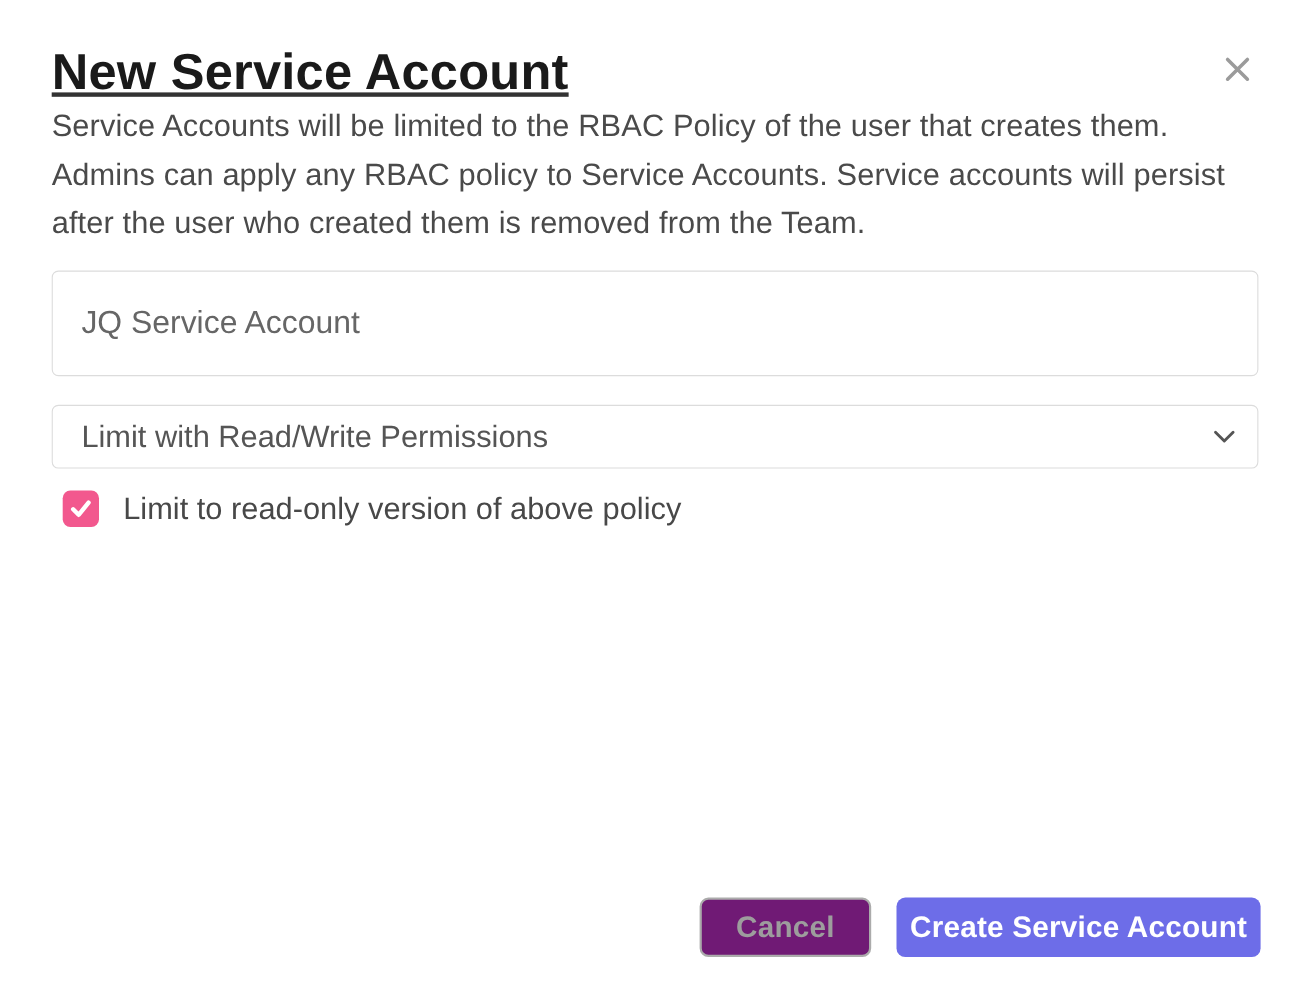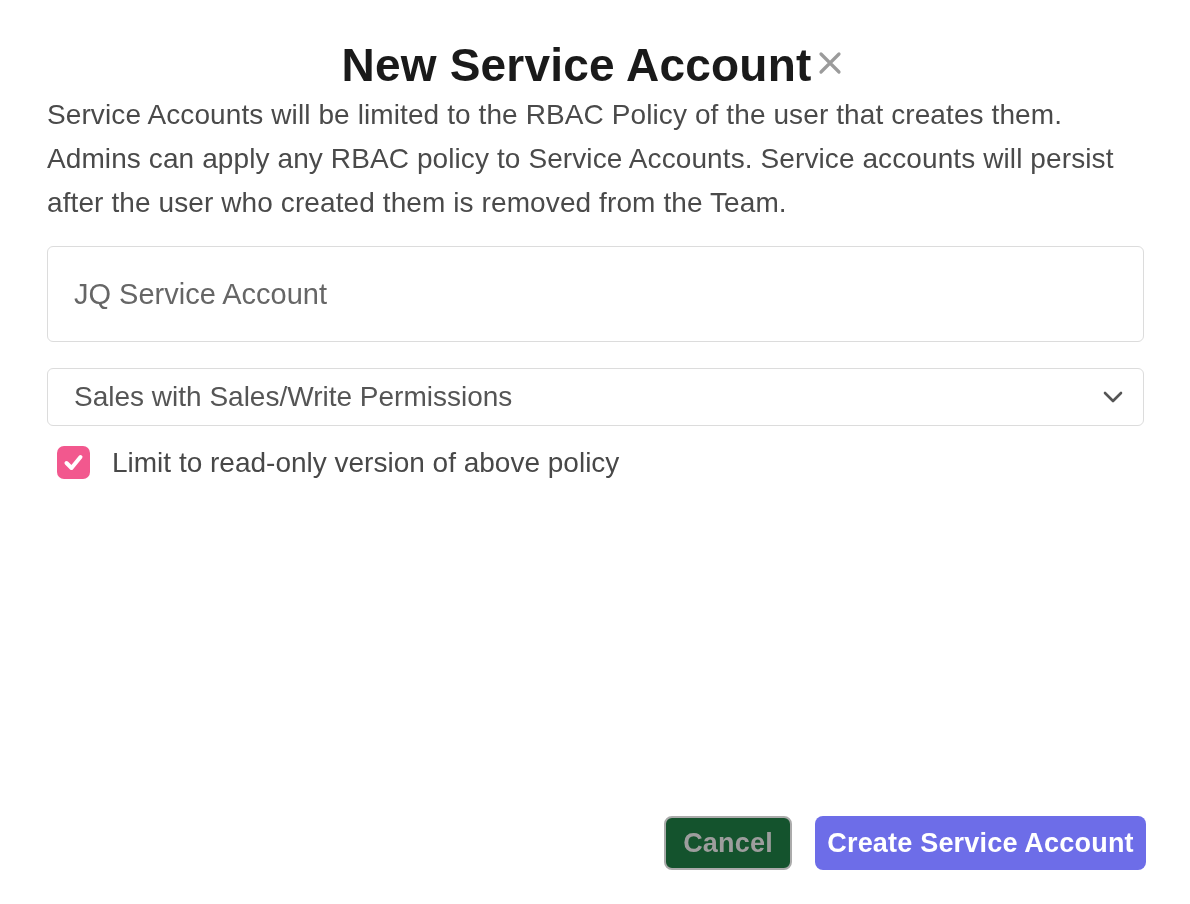--- a/index.html
+++ b/index.html
@@ -13,22 +13,23 @@
     overflow: hidden;
   }
   .modal {
     width: 100%;
     height: 100%;
     padding: 38px 46px 0 47px;
     position: relative;
   }
   .modal-header {
     display: flex;
-    justify-content: center;
+    justify-content: space-between;
     align-items: flex-start;
+    text-decoration: underline;
   }
   .modal-title {
     font-size: 46px;
     font-weight: 800;
     color: #1a1a1a;
     letter-spacing: 0.2px;
     line-height: 1.2;
   }
   .close-btn {
     background: none;
@@ -118,22 +119,22 @@
   .btn {
     height: 54px;
     border-radius: 8px;
     font-family: "Liberation Sans", "DejaVu Sans", sans-serif;
     font-size: 27px;
     font-weight: 700;
     cursor: pointer;
     letter-spacing: 0.2px;
   }
   .btn-cancel {
-    width: 128px;
-    background: #14532d;
+    width: 156px;
+    background: #701a75;
     border: 2px solid #ababab;
     color: #9d9d9d;
   }
   .btn-create {
     width: 331px;
     background: var(--accent-purple, #6d6de8);
     border: none;
     color: #ffffff;
   }
 </style>
@@ -151,21 +152,21 @@
         </svg>
       </span>
     </button>
   </div>
 
   <p class="description">Service Accounts will be limited to the RBAC Policy of the user that creates them. Admins can apply any RBAC policy to Service Accounts. Service accounts will persist after the user who created them is removed from the Team.</p>
 
   <input class="text-input" type="text" value="JQ Service Account" style="">
 
   <div class="select-box">
-    <span class="select-value">Sales with Sales/Write Permissions</span>
+    <span class="select-value">Limit with Read/Write Permissions</span>
     <span class="chevron">
       <svg width="20" height="14" viewBox="0 0 20 14">
         <path d="M2 3 L10 11 L18 3" stroke="#555555" stroke-width="2.6" fill="none" stroke-linecap="round" stroke-linejoin="round"></path>
       </svg>
     </span>
   </div>
 
   <div class="checkbox-row">
     <span class="checkbox checked">
       <span>

